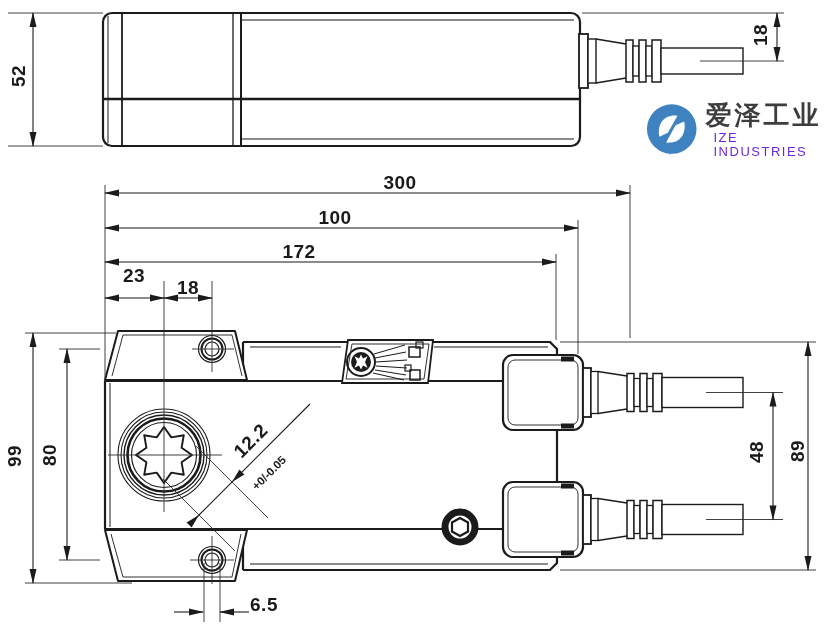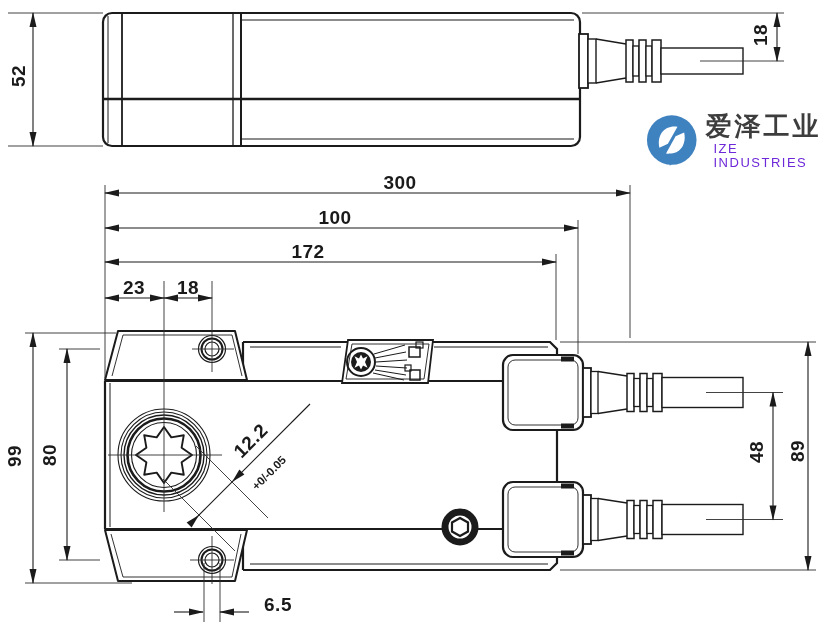--- a/index.html
+++ b/index.html
@@ -4,21 +4,21 @@
 <style>
   html,body{margin:0;padding:0;background:#fff;}
   #stage{position:relative;width:831px;height:642px;background:#ffffff;overflow:hidden;
          font-family:"Liberation Sans",sans-serif;}
   #drawing{position:absolute;left:0;top:0;}
   .dim{position:absolute;font:bold 19px "Liberation Sans",sans-serif;color:#1a1a1a;
        white-space:nowrap;transform:translate(-50%,-50%);letter-spacing:.5px;}
   .rot90{transform:translate(-50%,-50%) rotate(-90deg);}
   .rot45{transform:translate(-50%,-50%) rotate(-45deg);}
   .tol{font-size:11.5px;letter-spacing:0;}
-  #logo{position:absolute;left:646px;top:113px;display:flex;align-items:center;gap:8px;}
+  #logo{position:absolute;left:646px;top:102px;display:flex;align-items:center;gap:8px;}
   #logo .txt{display:flex;flex-direction:column;line-height:1.05;}
   .logo-cn{font-weight:bold;font-size:26px;color:#3d3d3d;letter-spacing:3px;
            font-family:"DejaVu Sans","Liberation Sans",sans-serif;}
   .logo-en{font-size:13px;color:#6d28d9;letter-spacing:1.5px;margin-top:2px;margin-left:8px;}
 </style>
 </head>
 <body>
 
 <div id="stage">
 
@@ -209,28 +209,28 @@
     <line x1="193" y1="521" x2="310" y2="404"></line>
     <polygon points="232,482 244.4,474.6 239.4,469.6" fill="#1b1b1b" stroke="none"></polygon>
     <polygon points="199,515 191.6,527.4 186.6,522.4" fill="#1b1b1b" stroke="none"></polygon>
   </g>
 </svg>
 
 <div class="dim rot90" style="left:19px;top:76px">52</div>
 <div class="dim rot90" style="left:761px;top:35px">18</div>
 <div class="dim" style="left:400px;top:183px">300</div>
 <div class="dim" style="left:335px;top:218px">100</div>
-<div class="dim" style="left:308px;top:252px">172</div>
-<div class="dim" style="left:134px;top:288px">23</div>
+<div class="dim" style="left:299px;top:252px">172</div>
+<div class="dim" style="left:134px;top:276px">23</div>
 <div class="dim" style="left:188px;top:288px">18</div>
 <div class="dim rot90" style="left:15px;top:456px">99</div>
 <div class="dim rot90" style="left:50px;top:455px">80</div>
 <div class="dim rot45" style="left:251px;top:441px">12.2</div>
 <div class="dim rot45 tol" style="left:269px;top:473px">+0/-0.05</div>
-<div class="dim" style="left:278px;top:605px">6.5</div>
+<div class="dim" style="left:264px;top:605px">6.5</div>
 <div class="dim rot90" style="left:757px;top:452px">48</div>
 <div class="dim rot90" style="left:798px;top:451px">89</div>
 
 <div id="logo">
   <svg width="54" height="56" viewBox="0 0 54 56">
     <circle cx="27" cy="27" r="26" fill="#3f82c0"></circle>
     <path d="M14,35 C11,21 20,11 33,13 L23,31 Z" fill="#ffffff"></path>
     <path d="M40,19 C43,33 34,43 21,41 L31,23 Z" fill="#ffffff"></path>
     <path d="M24,41 C24,46 24,50 25,54 C29,51 31,47 32,43 Z" fill="#3f82c0"></path>
   </svg>

